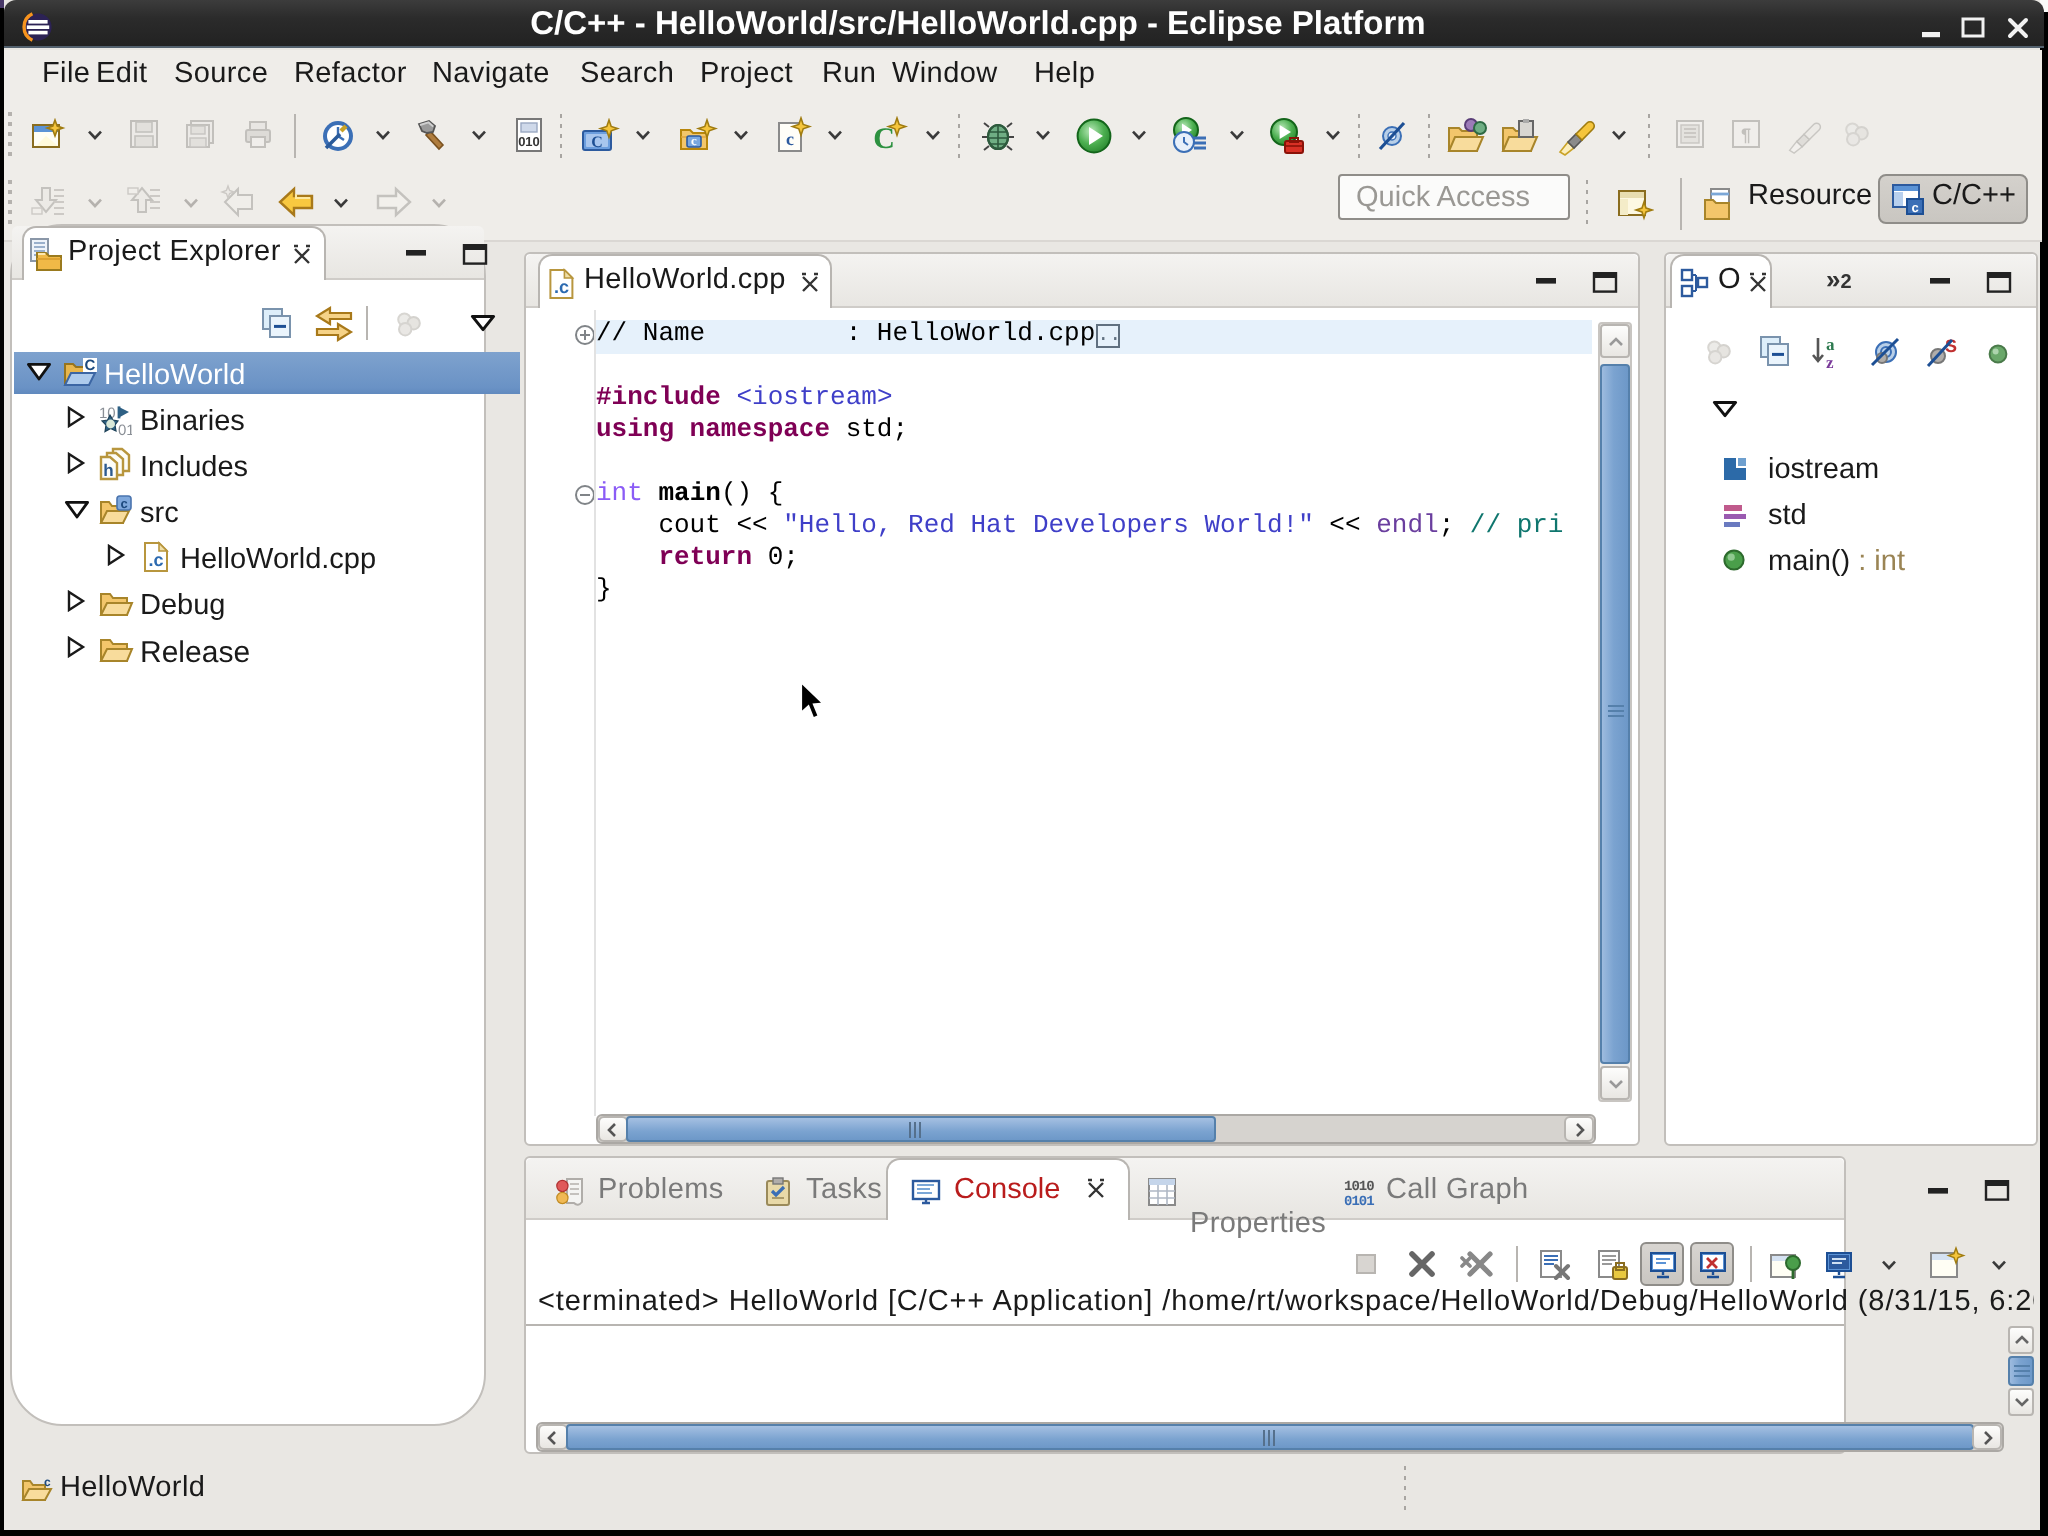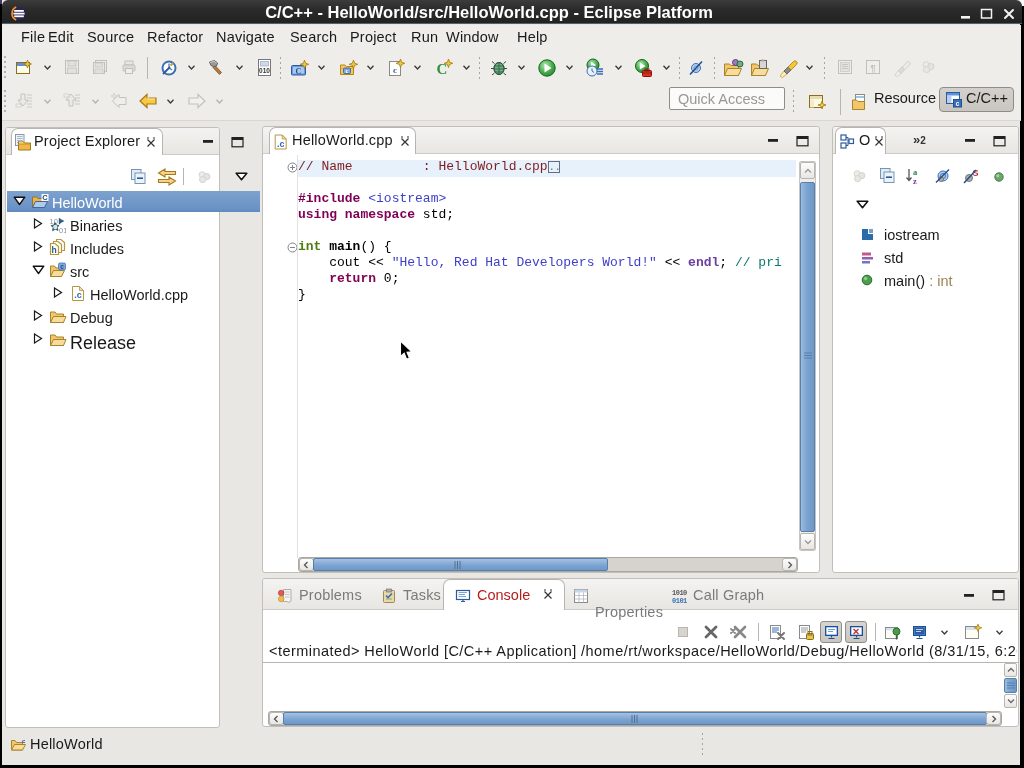--- a/index.html
+++ b/index.html
@@ -363,21 +363,21 @@
     <svg class="abs" style="left:943px;top:7px" width="18" height="17" viewBox="0 0 18 17">
       <rect x="1.5" y="1.5" width="13" height="11" fill="#fff" stroke="#2c5a9e"></rect>
       <rect x="2" y="2" width="12" height="2.5" fill="#5b93d6"></rect>
       <rect x="2" y="5" width="4.5" height="7" fill="#b8d0ee"></rect>
       <rect x="8.5" y="8.5" width="8" height="7.5" fill="#3b6fb6" stroke="#1d4f94"></rect>
       <text x="12.5" y="14.8" font-size="6.5" font-weight="bold" fill="#fff" text-anchor="middle" font-family="Liberation Sans">c</text>
     </svg>
     <div class="abs" style="left:964px;top:6px;font-size:14.5px;color:#1a1a1a;">C/C++</div>
   </div>
 
-  <div id="pe" class="panel" style="left:3px; top:127px; width:215px; height:601px;">
+  <div id="pe" class="panel" style="left:3px; top:112px; width:238px; height:601px;border-radius:26px;">
     <div class="tabstrip"></div>
     <div class="tab" style="left:5px;width:152px;"></div>
     <svg class="abs" style="left:8px;top:6px" width="18" height="17" viewBox="0 0 18 17">
       <rect x="1.5" y="0.5" width="8.5" height="11" fill="#eef3fa" stroke="#8a97a8"></rect>
       <path d="M3 2.5 L8.5 2.5 M3 4.5 L8.5 4.5 M3 6.5 L8.5 6.5 M3 8.5 L6.5 8.5" stroke="#9ab0cc" stroke-width="0.9"></path>
       <path d="M4.5 7.5 L4.5 16 L16.5 16 L16.5 9 L10.5 9 L9 7.5 Z" fill="#f0b947" stroke="#9a7a1e"></path>
       <path d="M4.5 10.5 L16.5 10.5" stroke="#d89c2e" stroke-width="0.8"></path>
       <path d="M5 8 L8.7 8" stroke="#fde8b0" stroke-width="1"></path>
     </svg>
     <div class="tabtext" style="left:28px;">Project Explorer</div>
@@ -477,21 +477,21 @@
     </svg>
     <div class="abs" style="left:64px;top:182px;font-size:14.5px;color:#1a1a1a;">Debug</div>
 
     <svg class="abs" style="left:27px;top:205px" width="10" height="11" viewBox="0 0 10 11">
         <path d="M1.5 1 L8.5 5.5 L1.5 10 Z" fill="none" stroke="#1a1a1a" stroke-width="1.2"></path>
       </svg>
     <svg class="abs" style="left:43px;top:203px" width="18" height="17" viewBox="0 0 18 17">
       <path d="M1.5 4 L1.5 14.5 L14.5 14.5 L14.5 6 L7.5 6 L6 4 Z" fill="#f3c66b" stroke="#a8852a"></path>
       <path d="M1.5 14.5 L4.5 8.5 L17 8.5 L14.5 14.5 Z" fill="#f8dc9c" stroke="#a8852a"></path>
     </svg>
-    <div class="abs" style="left:64px;top:205px;font-size:18px;color:#1a1a1a;">Release</div>
+    <div class="abs" style="left:64px;top:205px;font-size:15px;color:#1a1a1a;">Release</div>
   </div>
 
   <div id="ed" class="panel" style="left:260px; top:126px; width:558px; height:447px;">
     <div class="tabstrip"></div>
     <div class="tab" style="left:6px;width:147px;"></div>
     <svg class="abs" style="left:11px;top:7px" width="14" height="16" viewBox="0 0 14 16">
       <path d="M1.2 1 L8.2 1 L12.2 5 L12.2 15 L1.2 15 Z" fill="#fff" stroke="#b8963e"></path>
       <path d="M8.2 1 L8.2 5 L12.2 5 Z" fill="#f0dfa8" stroke="#b8963e" stroke-width="0.8"></path>
       <text x="6.8" y="12.5" font-size="9" font-weight="bold" fill="#2c6ab0" text-anchor="middle" font-family="Liberation Sans">.c</text>
     </svg>
@@ -502,27 +502,27 @@
     <svg class="minmax" style="left:504px;" width="13" height="10" viewBox="0 0 13 10">
         <rect x="1" y="3" width="10" height="2.8" fill="#222"></rect>
       </svg>
     <svg class="minmax" style="left:533px;" width="13" height="11" viewBox="0 0 13 11">
         <rect x="1" y="0.6" width="11" height="9.2" fill="none" stroke="#222" stroke-width="1.2"></rect>
         <rect x="1" y="0.6" width="11" height="2.4" fill="#222"></rect>
       </svg>
 
     <div class="abs" style="left:35px;top:33px;width:498px;height:17px;background:#E6F1FB;"></div>
     <div id="code" class="abs" style="left:35px;top:32px;width:497px;height:162px;overflow:hidden;
-      font-family:'Liberation Mono',monospace;font-size:13px;line-height:16px;white-space:pre;color:#000;"><span style="color:#7f1d1d">// Name         : HelloWorld.cpp</span><span class="foldbox">..</span>
+      font-family:'Liberation Mono',monospace;font-size:13px;line-height:16px;white-space:pre;color:#000;"><span style="color:#000000">// Name         : HelloWorld.cpp</span><span class="foldbox">..</span>
 
 <span style="color:#7F0055;font-weight:bold">#include</span> <span style="color:#3F3FC8">&lt;iostream&gt;</span>
 <span style="color:#7F0055;font-weight:bold">using namespace</span> std;
 
-<span style="color:#4d7c0f;font-weight:bold">int</span> <b>main</b>() {
-    cout &lt;&lt; <span style="color:#3F3FC8">"Hello, Red Hat Developers World!"</span> &lt;&lt; <span style="color:#6A3E9E;font-weight:bold">endl</span>; <span style="color:#0f766e">// pri</span>
+<span style="color:#8b5cf6;font-weight:normal">int</span> <b>main</b>() {
+    cout &lt;&lt; <span style="color:#3F3FC8">"Hello, Red Hat Developers World!"</span> &lt;&lt; <span style="color:#6A3E9E;font-weight:normal">endl</span>; <span style="color:#0f766e">// pri</span>
     <span style="color:#7F0055;font-weight:bold">return</span> 0;
 }</div>
 
     <svg class="abs" style="left:24px;top:35px" width="11" height="11" viewBox="0 0 11 11">
       <circle cx="5.5" cy="5.5" r="4.5" fill="#fff" stroke="#808488"></circle>
       <path d="M3 5.5 L8 5.5 M5.5 3 L5.5 8" stroke="#808488" stroke-width="1"></path>
     </svg>
     <svg class="abs" style="left:24px;top:115px" width="11" height="11" viewBox="0 0 11 11">
       <circle cx="5.5" cy="5.5" r="4.5" fill="#fff" stroke="#808488"></circle>
       <path d="M3 5.5 L8 5.5" stroke="#808488" stroke-width="1"></path>
@@ -628,21 +628,21 @@
       <rect x="2" y="11" width="8" height="2.5" fill="#6a7ac0"></rect>
     </svg>
     <div class="abs" style="left:51px;top:123px;font-size:14.5px;color:#1a1a1a;">std</div>
     <svg class="abs" style="left:28px;top:147px" width="12" height="12" viewBox="0 0 12 12">
       <circle cx="6" cy="6" r="4.8" fill="#4a9e4a" stroke="#2d6a2d"></circle>
       <circle cx="4.6" cy="4.6" r="1.8" fill="#9cd09c" opacity="0.85"></circle>
     </svg>
     <div class="abs" style="left:51px;top:146px;font-size:14.5px;color:#1a1a1a;">main() <span style="color:#9a8454">: int</span></div>
   </div>
 
-  <div id="co" class="panel" style="left:260px; top:578px; width:757px; height:149px;">
+  <div id="co" class="panel" style="left:260px; top:578px; width:661px; height:149px;">
     <div class="tabstrip" style="height:31px;"></div>
     <div class="tab" style="left:180px;width:122px;height:31px;"></div>
 
     <svg class="abs" style="left:14px;top:9px" width="16" height="16" viewBox="0 0 16 16">
       <path d="M6.5 1.5 L14 1.5 L14 13 Q12 15.5 10 13.5 L6.5 13.5 Z" fill="#f4f4f2" stroke="#b0ada9"></path>
       <path d="M8 4 L12.5 4 M8 6.5 L12.5 6.5 M8 9 L12.5 9" stroke="#c4c1bd" stroke-width="0.9"></path>
       <circle cx="4.2" cy="5" r="2.8" fill="#e05a5a" stroke="#b03030" stroke-width="0.6"></circle>
       <circle cx="4.2" cy="11" r="2.8" fill="#f0b954" stroke="#c08a20" stroke-width="0.6"></circle>
     </svg>
     <div class="abs dimtext" style="left:36px;top:8px;">Problems</div>

